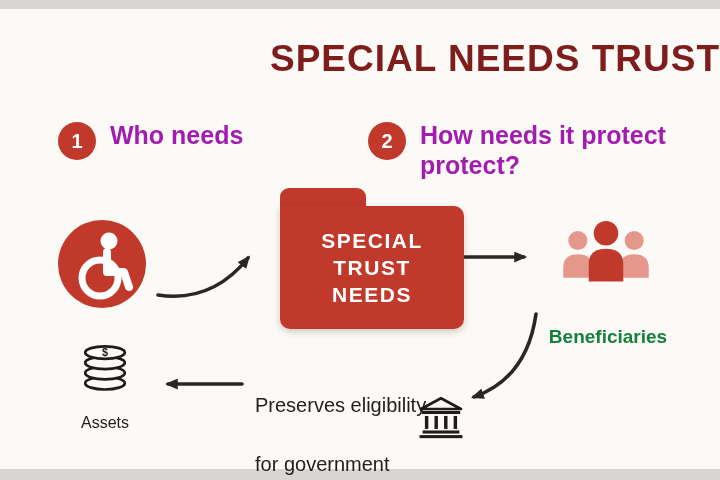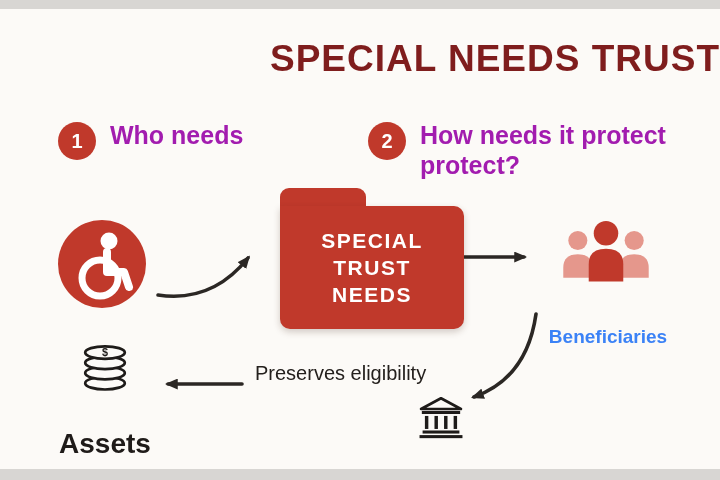--- a/index.html
+++ b/index.html
@@ -55,21 +55,21 @@
   .wheel-badge{
     position:absolute;left:58px;top:220px;
     width:88px;height:88px;border-radius:50%;
     background:var(--red);
   }
   .wheel-badge svg{position:absolute;left:0;top:0;width:88px;height:88px;}
 
   .coins{position:absolute;left:75px;top:334px;width:60px;height:64px;}
   .assets-label{
     position:absolute;left:45px;top:414px;width:120px;
-    text-align:center;font-size:28px;font-weight:700;color:#1f1b19;margin-top:14px;
+    text-align:center;font-size:16px;font-weight:400;color:#1f1b19;
   }
 
   .folder{position:absolute;left:268px;top:188px;width:152px;height:141px;margin-left:12px;}
   .folder-tab{
     position:absolute;left:0;top:0;width:86px;height:26px;
     background:var(--red);border-radius:9px 9px 0 0;
   }
   .folder-body{
     position:absolute;left:0;top:18px;width:184px;height:123px;
     background:var(--red);border-radius:0 10px 10px 10px;
@@ -78,28 +78,28 @@
   }
   .folder-body span{
     display:block;color:#fff;
     font-size:21px;font-weight:800;letter-spacing:1.5px;
     line-height:27px;text-align:center;
   }
 
   .people{position:absolute;left:556px;top:216px;width:100px;height:76px;}
   .beneficiaries-label{
     position:absolute;left:528px;top:326px;width:160px;
-    text-align:center;font-size:19px;font-weight:600;color:#3b82f6;
+    text-align:center;font-size:19px;font-weight:600;color:#15803d;
   }
 
   .note{
     position:absolute;left:255px;top:360px;
     font-size:20px;font-weight:500;line-height:27px;color:#24201d;
   }
-  .note span{display:block;}
+  .note span{display:block;margin-top:32px;}
 
   .bank{position:absolute;left:418px;top:396px;width:46px;height:48px;}
 </style>
 </head>
 <body>
 
 <div class="stage">
 
   <div class="edge-bar top"></div>
   <div class="edge-bar bottom"></div>
@@ -172,20 +172,21 @@
       <circle cx="86" cy="27" r="10.5" fill="#e5978c"></circle>
       <path d="M70,68 V57 Q70,42 86,42 Q102,42 102,57 V68 Z" fill="#e5978c"></path>
       <circle cx="55" cy="19" r="13.5" fill="#c0392b"></circle>
       <path d="M36,72 V53 Q36,36 55,36 Q74,36 74,53 V72 Z" fill="#c0392b"></path>
     </svg>
   </div>
   <div class="beneficiaries-label">Beneficiaries</div>
 
   <div class="note">
     <span>Preserves eligibility</span>
+    <span>for government</span>
   </div>
 
   <div class="bank">
     <svg viewBox="0 0 60 56" xmlns="http://www.w3.org/2000/svg">
       <path d="M30 3 L56 17 L4 17 Z" fill="none" stroke="#1e1b19" stroke-width="3.5" stroke-linejoin="round"></path>
       <rect x="5" y="19.5" width="50" height="4" fill="#1e1b19"></rect>
       <rect x="9" y="26" width="4.5" height="17" fill="#1e1b19"></rect>
       <rect x="21.5" y="26" width="4.5" height="17" fill="#1e1b19"></rect>
       <rect x="34" y="26" width="4.5" height="17" fill="#1e1b19"></rect>
       <rect x="46.5" y="26" width="4.5" height="17" fill="#1e1b19"></rect>

